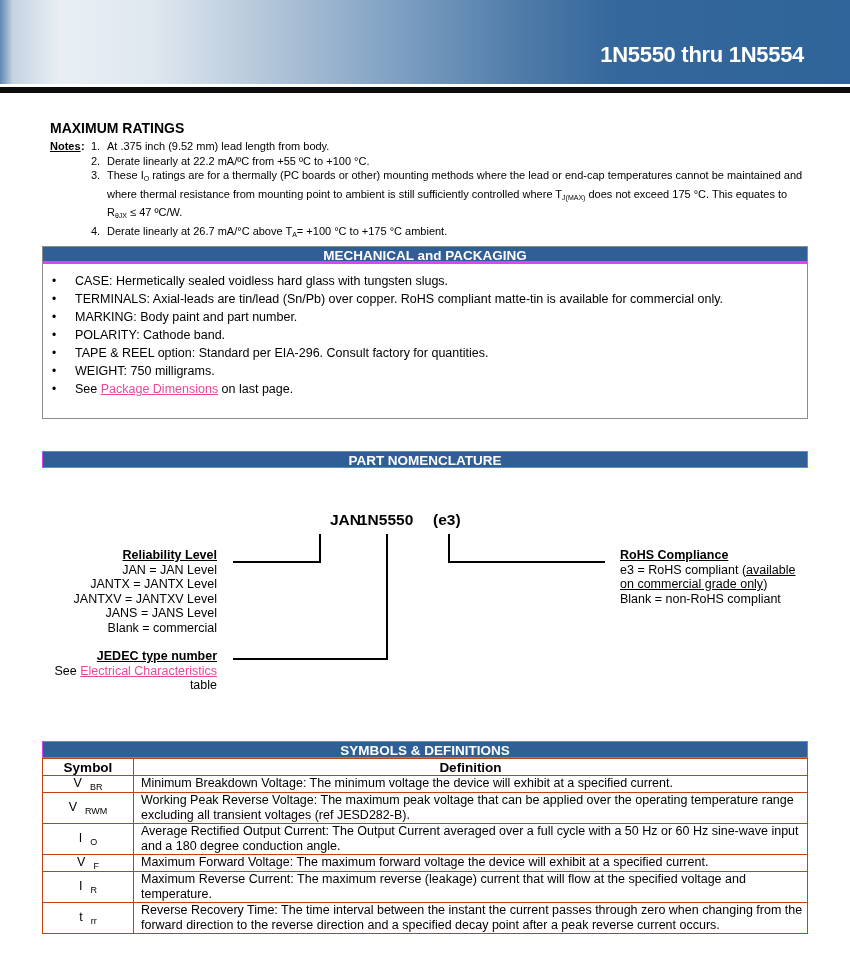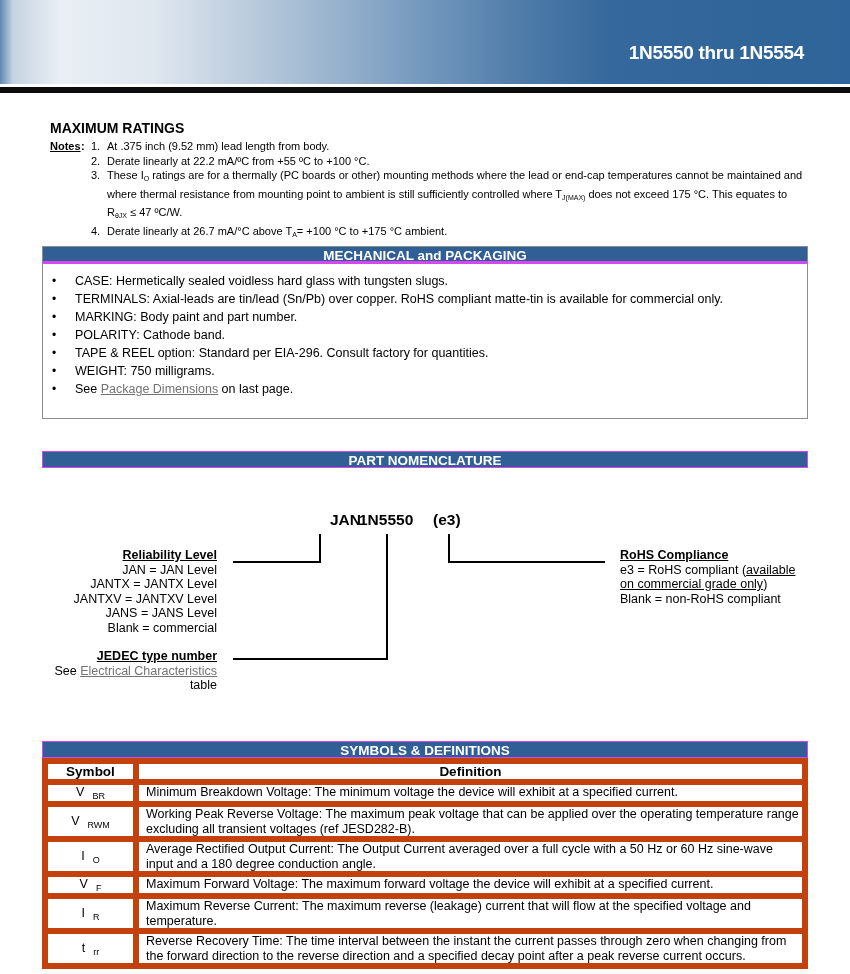--- a/index.html
+++ b/index.html
@@ -5,21 +5,21 @@
   * { box-sizing: border-box; margin: 0; padding: 0; }
   html, body { width: 850px; height: 974px; background: #ffffff; overflow: hidden; }
   body { font-family: "Liberation Sans", sans-serif; color: #000; position: relative; }
 
   .banner {
     position: absolute; left: 0; top: 0; width: 850px; height: 84px;
     background: linear-gradient(90deg, #5f87b3 0%, #c4d3e2 1.5%, #e9eff4 7%, #dfe7ef 18%, #b8cadc 30%, #96b1cc 40%, #7398bd 50%, #4d7aa8 62%, #35689c 72%, #2e6499 100%);
   }
   .banner-title {
     position: absolute; right: 46px; top: 42px;
-    color: #fff; font-weight: bold; font-size: 19px; letter-spacing: -0.3px;
+    color: #fff; font-weight: bold; font-size: 22px; letter-spacing: -0.3px;
     font-family: "Liberation Sans", sans-serif;
   }
   .banner-line-white { position: absolute; left: 0; top: 84px; width: 850px; height: 3px; background: #fff; }
   .banner-line-black { position: absolute; left: 0; top: 87px; width: 850px; height: 6px; background: #0c0c0c; }
 
   .max-ratings { position: absolute; left: 50px; top: 120px; width: 760px; }
   .section-title { font-weight: bold; font-size: 14px; }
   .notes { position: relative; margin-top: 3px; font-size: 11px; line-height: 14.5px; }
   .notes-label { position: absolute; left: 0; top: 0; font-weight: bold; text-decoration: underline; }
   .notes-label-colon { font-weight: bold; }
@@ -31,40 +31,40 @@
     background: #2f5f94; color: #fff; font-weight: bold; font-size: 13.5px;
     text-align: center; height: 17px; line-height: 17px;
     border: 1px solid #d946ef;
   }
 
   .mech { position: absolute; left: 42px; top: 246px; width: 766px; height: 173px; border: 1px solid #8c8c8c; }
   .mech .box-header { border: none; border-bottom: 3px solid #d946ef; }
   .mech ul { list-style: none; padding-top: 8px; }
   .mech li { position: relative; font-size: 12.5px; line-height: 18px; padding-left: 32px; }
   .mech li .bullet { position: absolute; left: 9px; top: 0; font-size: 12px; }
-  a.link { color: #737373; text-decoration: underline; margin-top: 28px; }
+  a.link { color: #ec4899; text-decoration: underline; margin-top: 28px; }
 
   .nom-header { position: absolute; left: 42px; top: 451px; width: 766px; }
 
   .nom-code { position: absolute; top: 511px; font-weight: bold; font-size: 15.5px; }
   .code-jan { left: 309px; margin-left: 21px; }
   .code-part { left: 359px; }
   .code-e3 { left: 433px; }
 
   .line { position: absolute; background: #000; }
 
   .rel-block { position: absolute; right: 633px; top: 548px; text-align: right; font-size: 12.5px; line-height: 14.5px; }
   .block-title { font-weight: bold; text-decoration: underline; }
   .jedec-block { position: absolute; right: 633px; top: 649px; text-align: right; font-size: 12.5px; line-height: 14.5px; }
   .rohs-block { position: absolute; left: 620px; top: 548px; font-size: 12.5px; line-height: 14.5px; width: 200px; }
   .u { text-decoration: underline; }
 
   .sym { position: absolute; left: 42px; top: 741px; width: 766px; }
   .sym table { width: 766px; border-collapse: collapse; font-size: 12.5px; }
-  .sym td, .sym th { border: 6px solid #c2410c; }
+  .sym td, .sym th { border: 1px solid #c2410c; }
   .sym th { font-weight: bold; font-size: 13.5px; height: 17px; line-height: 15px; }
   .sym .col-sym { width: 91px; text-align: center; }
   .sym td.def { padding-left: 7px; line-height: 14.5px; vertical-align: top; }
   .sym td.symcell { text-align: center; vertical-align: middle; }
   .sym .sub { font-size: 9px; vertical-align: -3px; margin-left: 8px; }
   .sym tr.h1 td { height: 16px; }
   .sym tr.h2 td { height: 31px; }
 </style>
 </head>
 <body>

